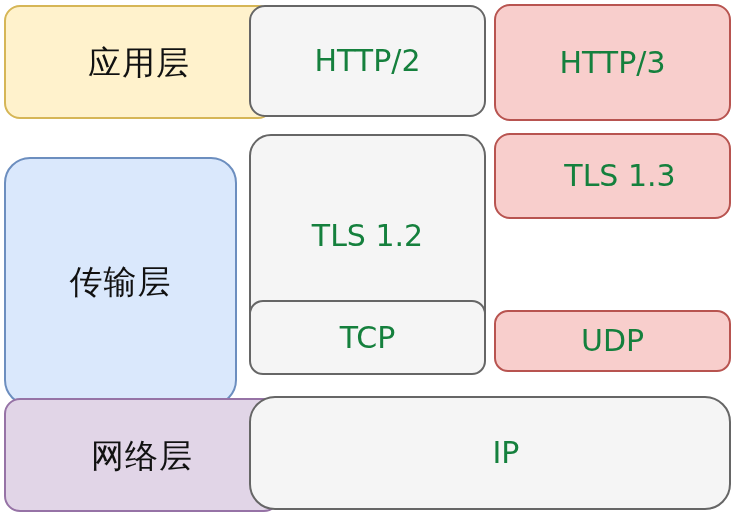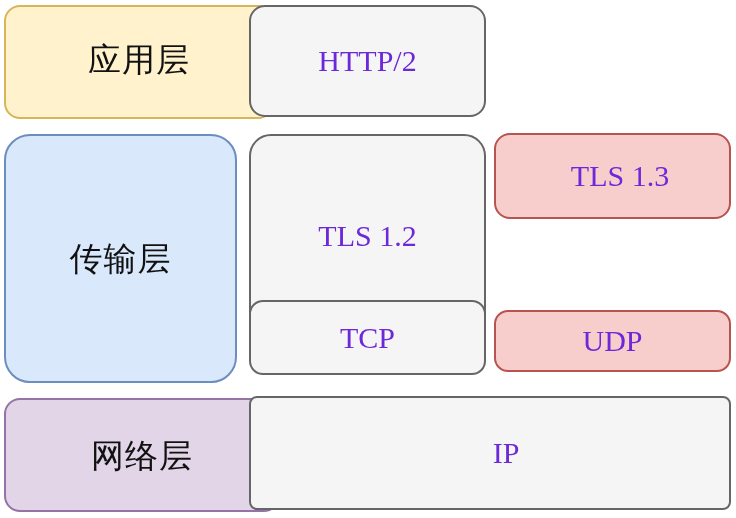--- a/index.html
+++ b/index.html
@@ -25,54 +25,57 @@
     justify-content: center;
     text-align: center;
     color: var(--text);
   }
   .node .label {
     white-space: nowrap;
     line-height: 1;
   }
   
   .yellow { background: var(--yellow-fill); border-color: var(--yellow-stroke); }
-  .blue   { background: var(--blue-fill);   border-color: var(--blue-stroke); }
+  .blue   { background: var(--blue-fill);   border-color: var(--blue-stroke); margin-top: 23px; }
   .purple { background: var(--purple-fill); border-color: var(--purple-stroke); }
   .gray   { background: var(--gray-fill);   border-color: var(--gray-stroke); }
   .red    { background: var(--red-fill);    border-color: var(--red-stroke); }
 
   .cjk   { font-size: 33px; letter-spacing: 1px; color: #111111; }
-  .latin { font-size: 30px; color: #6d28d9; font-family: Liberation Serif, serif; }
+  .latin { font-size: 30px; color: #15803d; }
 
   
-  .app-layer       { left: 4px;   top: 5px;   width: 270px; height: 114px; border-radius: 16px; font-family: Liberation Mono, monospace; }
+  .app-layer       { left: 4px;   top: 5px;   width: 270px; height: 114px; border-radius: 16px; }
   .http2           { left: 249px; top: 5px;   width: 237px; height: 112px; border-radius: 16px; }
   .http3           { left: 494px; top: 4px;   width: 237px; height: 117px; border-radius: 16px; }
   .transport-layer { left: 4px;   top: 134px; width: 233px; height: 249px; border-radius: 26px; }
   .tls12           { left: 249px; top: 134px; width: 237px; height: 204px; border-radius: 22px; }
   .tcp             { left: 249px; top: 300px; width: 237px; height: 75px;  border-radius: 14px; }
   .tls13           { left: 494px; top: 133px; width: 237px; height: 86px;  border-radius: 16px; padding-left: 15px; }
   .quic            { left: 494px; top: 229px; width: 237px; height: 72px;  border-radius: 16px; }
   .udp             { left: 494px; top: 310px; width: 237px; height: 62px;  border-radius: 14px; }
   .network-layer   { left: 4px;   top: 398px; width: 276px; height: 114px; border-radius: 16px; }
-  .ip              { left: 249px; top: 396px; width: 482px; height: 114px; border-radius: 8px; padding-left: 32px; }
+  .ip              { left: 249px; top: 396px; width: 482px; height: 114px; border-radius: 26px; padding-left: 32px; }
 </style>
 </head>
 <body>
 
 <div class="canvas">
 
   <div class="node yellow app-layer">
     <span class="label cjk">应用层</span>
   </div>
 
   <div class="node gray http2">
     <span class="label latin">HTTP/2</span>
   </div>
 
+  <div class="node red http3">
+    <span class="label latin">HTTP/3</span>
+  </div>
 
   <div class="node blue transport-layer">
     <span class="label cjk">传输层</span>
   </div>
 
   <div class="node gray tls12">
     <span class="label latin">TLS 1.2</span>
   </div>
 
   <div class="node gray tcp">

